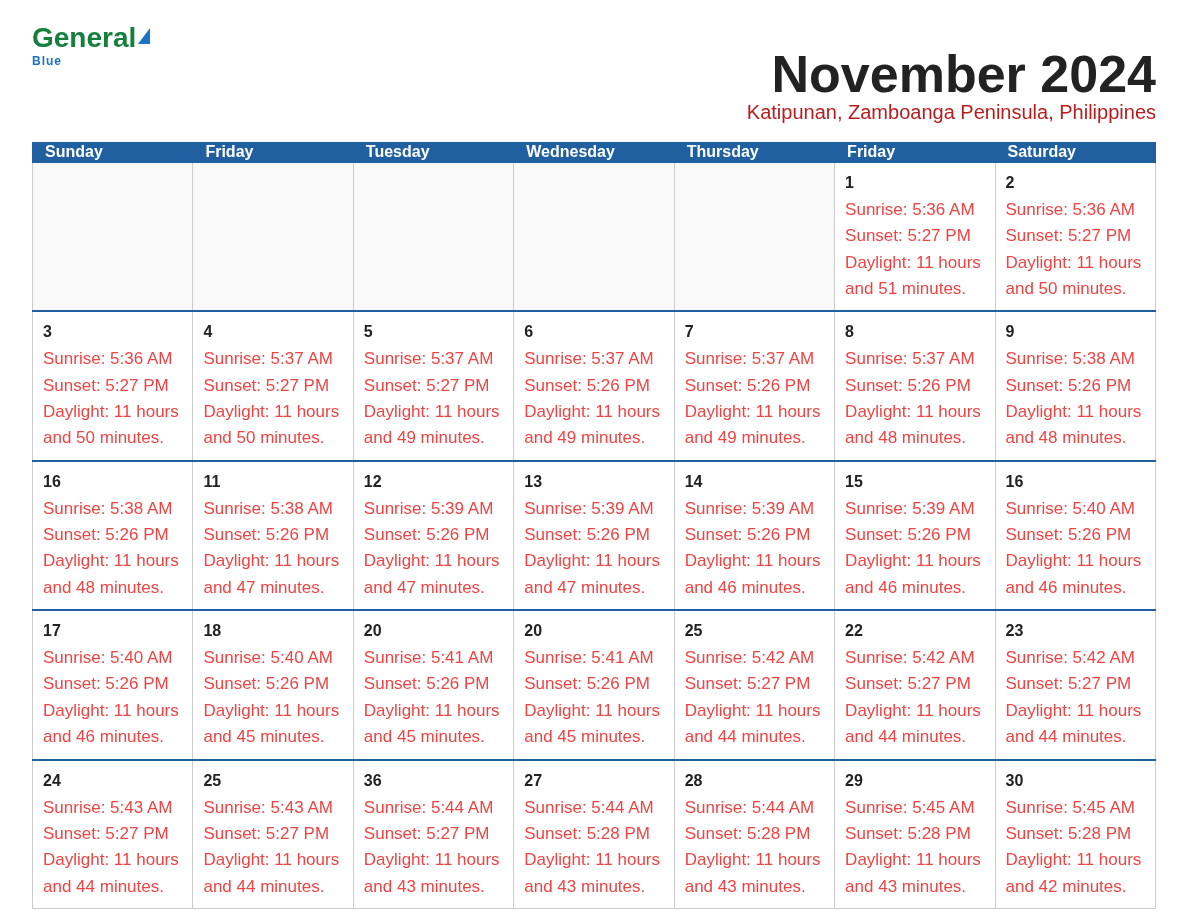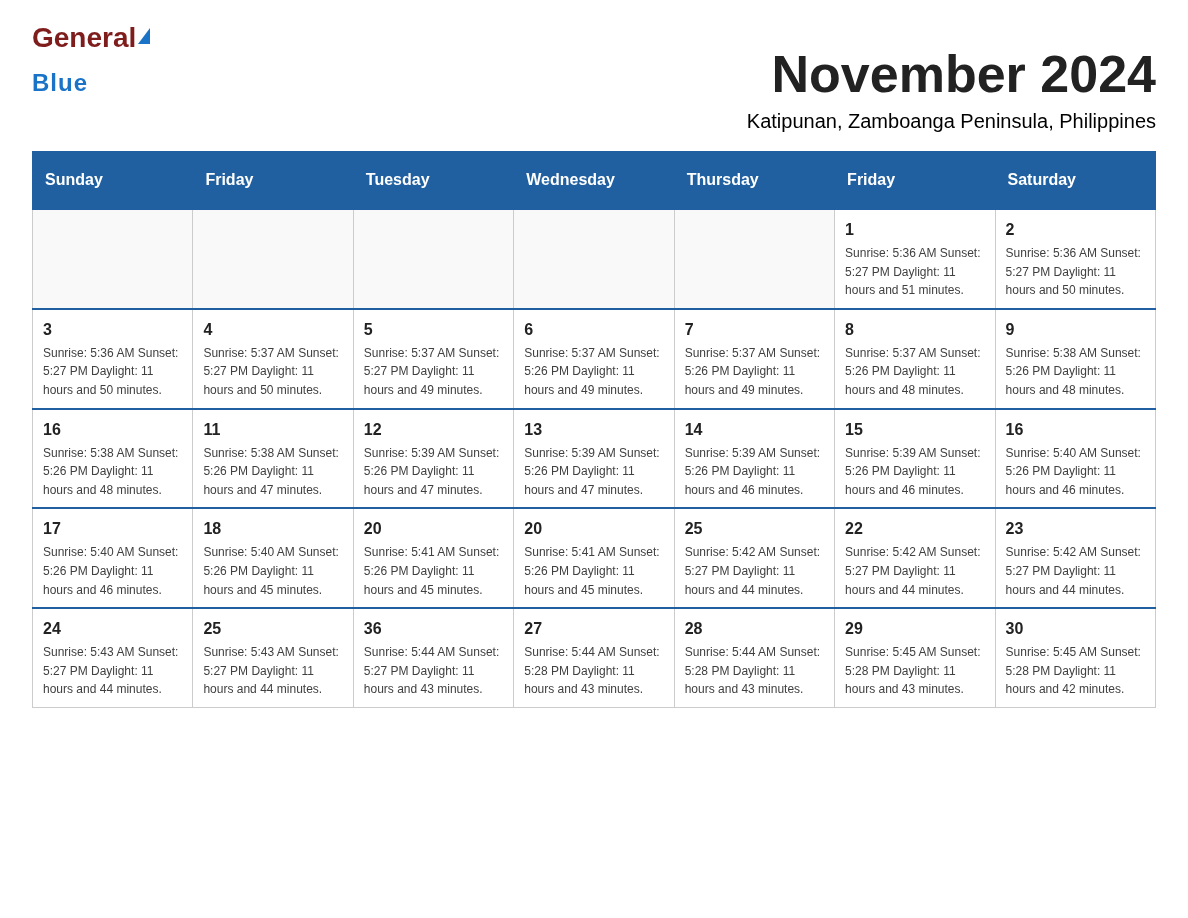--- a/index.html
+++ b/index.html
@@ -16,89 +16,89 @@
       margin-bottom: 18px;
     }
     .logo-area {
       display: flex;
       flex-direction: column;
       align-items: flex-start;
     }
     .logo-text {
       font-size: 28px;
       font-weight: bold;
-      color: #7f1d1d;
+      color: #15803d;
       line-height: 1;
     }
     .logo-triangle {
       display: inline-block;
       width: 0;
       height: 0;
       border-left: 12px solid transparent;
       border-bottom: 16px solid #1a73c7;
       margin-left: 2px;
       vertical-align: middle;
       position: relative;
       top: -4px;
     }
     .logo-underline {
       color: #1a73c7;
-      font-size: 24px;
-      font-weight: bold;
-      margin-top: 17px;
+      font-size: 12px;
+      font-weight: bold;
+      margin-top: 2px;
       letter-spacing: 1px;
     }
     .title-area {
       text-align: right;
     }
     .month-title {
       font-size: 52px;
       font-weight: bold;
       color: #222;
       line-height: 1;
       margin-top: 24px;
     }
     .location-subtitle {
       font-size: 20px;
-      color: #000000;
-      margin-top: 10px;
+      color: #b91c1c;
+      margin-top: 1px;
     }
     .calendar-table {
       width: 100%;
       border-collapse: collapse;
       border: 1px solid #aaa;
     }
     .calendar-table th {
       background-color: #2060a0;
       color: #ffffff;
       font-size: 16px;
       font-weight: bold;
-      padding: 19px 12px;
+      padding: 0 12px;
       text-align: left;
       border: 1px solid #2060a0;
     }
     .calendar-table td {
       vertical-align: top;
       padding: 8px 10px;
       border: 1px solid #ccc;
       width: 14.28%;
       min-height: 90px;
       font-size: 13px;
       line-height: 1.5;
     }
     .day-number {
       font-size: 16px;
       font-weight: bold;
       color: #222;
       display: block;
       margin-bottom: 2px;
     }
     .day-info {
-      font-size: 12px;
-      color: #404040;
+      font-size: 17px;
+      color: #ef4444;
       line-height: 1.55;
     }
     .empty-cell {
       background: #f9f9f9;
     }
     tr.week-row td {
       border-top: 2px solid #2060a0;
     }
   </style>
 </head>

